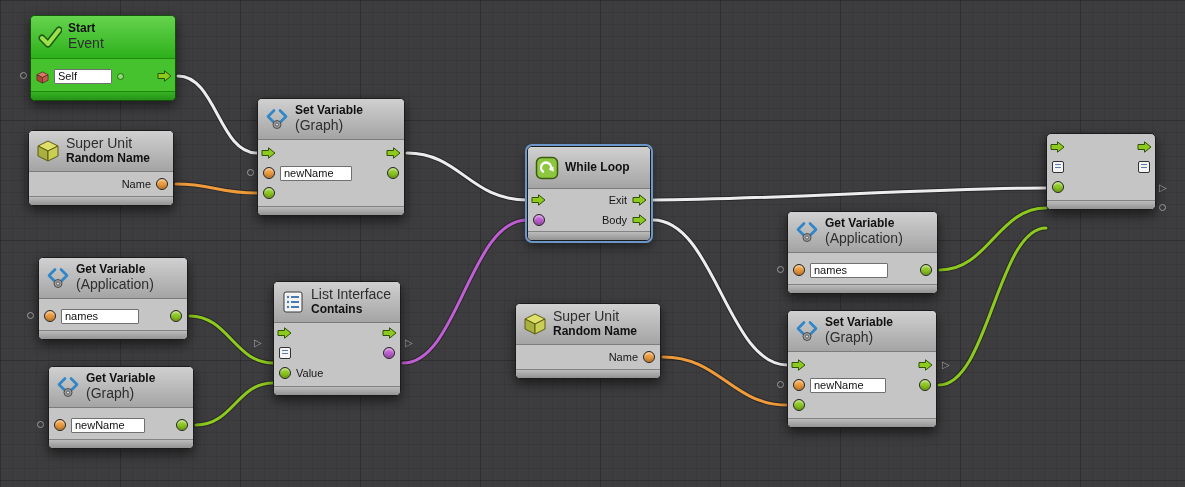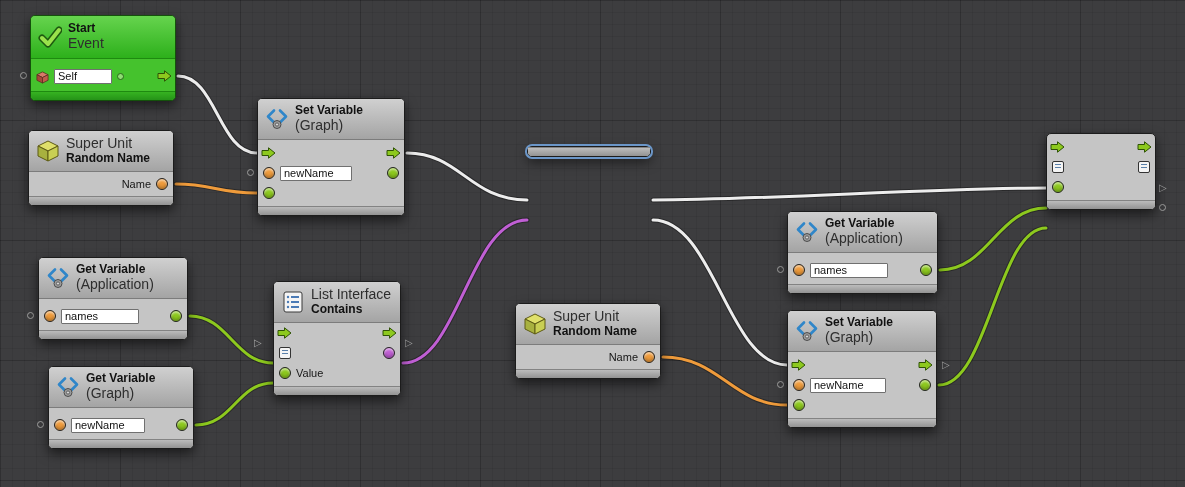--- a/index.html
+++ b/index.html
@@ -259,20 +259,58 @@
         <span class="dot green"></span>
       </div>
       <div class="row">
         <span class="dot green"></span>
       </div>
     </div>
     <div class="ftr"></div>
   </div>
 
   <div class="node selected n-wl">
+    <div class="hdr">
+      <span class="icon24">
+        <svg width="24" height="24" viewBox="0 0 24 24">
+          <rect x="1.5" y="1.5" width="21" height="21" rx="5" fill="#8dc63f" stroke="#3c5a10" stroke-width="1.5"></rect>
+          <path d="M8 15.5 A5 5 0 1 1 15.8 13.2" fill="none" stroke="#ffffff" stroke-width="2.4" stroke-linecap="round"></path>
+          <polygon points="18.4,10.6 13.6,13.2 18.8,15.8" fill="#ffffff"></polygon>
+        </svg>
+      </span>
+      <span class="hdr-text">
+        <span class="t">While Loop</span>
+      </span>
+    </div>
+    <div class="rows">
+      <div class="row">
+        <span class="arrow in">
+          <svg width="15" height="12" viewBox="0 0 15 12">
+              <path d="M1 3.5 H7.5 V0.8 L14 6 L7.5 11.2 V8.5 H1 Z" fill="#8dc91e" stroke="#2f5206" stroke-width="1" stroke-linejoin="round"></path>
+            </svg>
+        </span>
+        <span class="spacer"></span>
+        <span class="lbl">Exit</span>
+        <span class="arrow out">
+          <svg width="15" height="12" viewBox="0 0 15 12">
+              <path d="M1 3.5 H7.5 V0.8 L14 6 L7.5 11.2 V8.5 H1 Z" fill="#8dc91e" stroke="#2f5206" stroke-width="1" stroke-linejoin="round"></path>
+            </svg>
+        </span>
+      </div>
+      <div class="row">
+        <span class="dot purple"></span>
+        <span class="spacer"></span>
+        <span class="lbl">Body</span>
+        <span class="arrow out">
+          <svg width="15" height="12" viewBox="0 0 15 12">
+              <path d="M1 3.5 H7.5 V0.8 L14 6 L7.5 11.2 V8.5 H1 Z" fill="#8dc91e" stroke="#2f5206" stroke-width="1" stroke-linejoin="round"></path>
+            </svg>
+        </span>
+      </div>
+    </div>
     <div class="ftr"></div>
   </div>
 
   <div class="node gv n-gva1">
     <div class="hdr">
       <span class="icon24">
         <svg width="24" height="24" viewBox="0 0 24 24">
           <path d="M9 3.5 L3 9.5 L9 15.5" fill="none" stroke="#2f86c9" stroke-width="2.6" stroke-linecap="round" stroke-linejoin="round"></path>
           <path d="M15 3.5 L21 9.5 L15 15.5" fill="none" stroke="#2f86c9" stroke-width="2.6" stroke-linecap="round" stroke-linejoin="round"></path>
           <circle cx="12" cy="17.5" r="4" fill="#9c9c9c" stroke="#4c4c4c"></circle>

